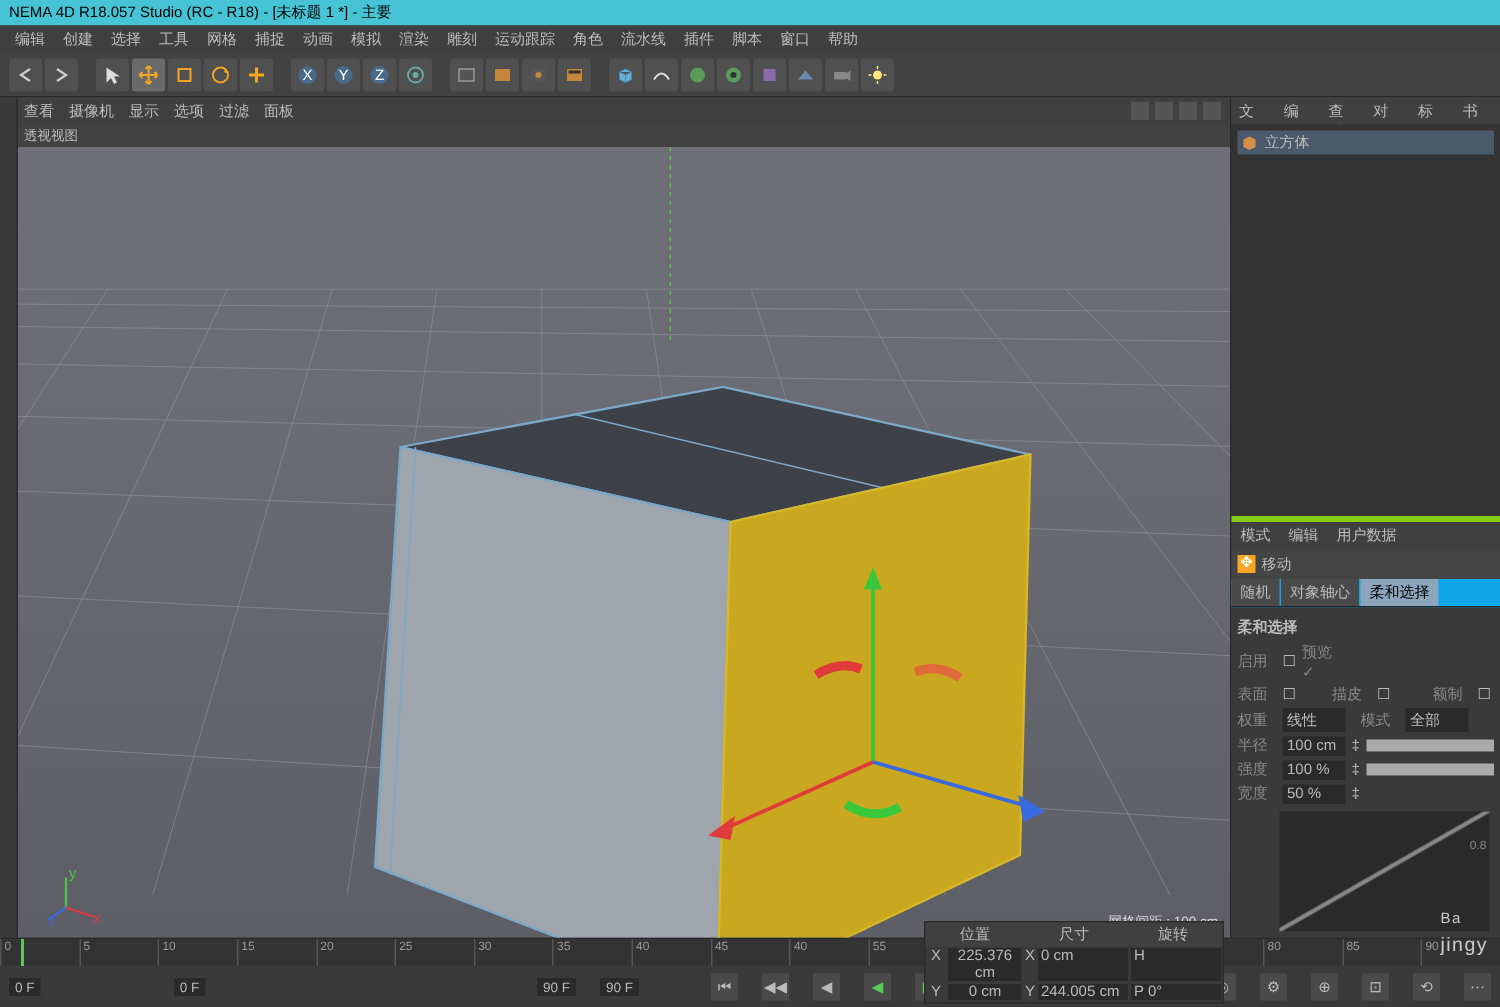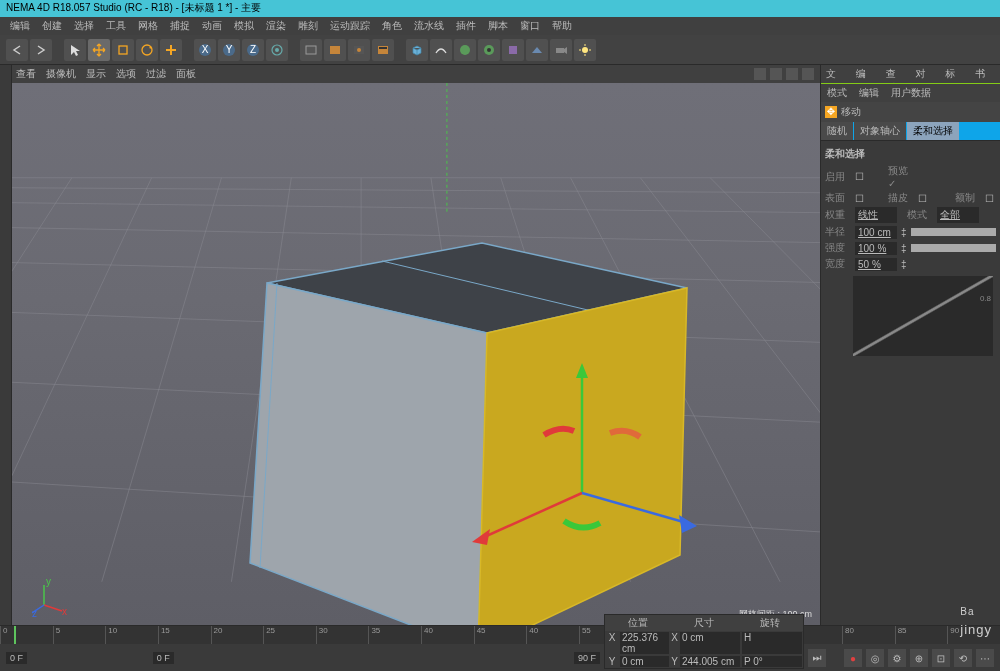--- a/index.html
+++ b/index.html
@@ -33,50 +33,50 @@
 .axis-small { position: absolute; left: 20px; bottom: 8px; }
 .vp-status { position: absolute; right: 8px; bottom: 4px; color: #ddd; font-size: 9px; }
 
 .right-col { width: 180px; background: #3a3a3a; border-left: 1px solid #2a2a2a; display: flex; flex-direction: column; }
 .rc-tabs { height: 18px; background: #404040; display: flex; font-size: 9px; }
 .rc-tabs span { padding: 2px 5px; }
 .obj-tree { height: 340px; background: #333; padding: 4px; }
 .tree-item { display: flex; align-items: center; gap: 4px; padding: 1px 2px; background: #4a5a6a; }
 .tree-icon { width: 12px; height: 12px; }
 
-.attr-panel { flex: 1; background: #3a3a3a; border-top: 1px solid #84cc16; }
+.attr-panel { flex: 1; background: #3a3a3a; border-top: 4px solid #84cc16; }
 .attr-tabs { display: flex; background: #404040; font-size: 9px; }
 .attr-tabs span { padding: 2px 6px; }
 .attr-head { padding: 3px 4px; background: #444; display: flex; align-items: center; gap: 4px; }
 .plus { width: 12px; height: 12px; background: #f5a623; color: #fff; text-align: center; line-height: 12px; }
 .attr-subtabs { display: flex; background: #0ea5e9; font-size: 9px; border-bottom: 1px solid #2a2a2a; }
 .attr-subtabs span { padding: 2px 6px; background: #4a4a4a; margin-right: 1px; }
 .attr-subtabs span.sel { background: #8ca4bc; color: #000; }
 .attr-body { padding: 4px; font-size: 9px; }
 .attr-row { display: flex; align-items: center; padding: 1px 0; gap: 4px; }
 .attr-row label { width: 26px; color: #888; }
-.attr-val { background: #2a2a2a; padding: 1px 3px; min-width: 42px; display: inline-block; text-decoration: underline; }
+.attr-val { background: #2a2a2a; padding: 1px 3px; min-width: 42px; display: inline-block; }
 .attr-bar { flex: 1; height: 8px; background: #aaa; }
 .attr-graph { width: 140px; height: 80px; background: #2a2a2a; margin: 4px 0 0 28px; position: relative; }
 .attr-graph::after { content:""; position:absolute; inset:0; background: linear-gradient(to bottom right, transparent 48%, #888 49%, #888 50%, transparent 51%);}
 
 .timeline { height: 46px; background: #3a3a3a; border-top: 1px solid #2a2a2a; }
 .tl-ruler { height: 18px; background: #333; position: relative; display: flex; }
 .tl-tick { flex: 1; border-left: 1px solid #555; font-size: 8px; color: #999; padding-left: 2px; }
 .tl-mark { position: absolute; left: 14px; top: 0; width: 2px; height: 18px; background: #5ec45e; }
-.tl-controls { height: 28px; display: flex; align-items: center; padding: 0 6px; gap: 4px; }
+.tl-controls { height: 28px; display: flex; align-items: center; padding: 0 6px; gap: 16px; }
 .tl-field { background: #2a2a2a; padding: 1px 4px; font-size: 9px; }
 .tl-btn { width: 18px; height: 18px; background: #4a4a4a; display: flex; align-items: center; justify-content: center; }
 
-.coord-panel { position: absolute; right: 196px; bottom: 2px; width: 200px; background: #3a3a3a; border: 1px solid #2a2a2a; font-size: 9px; z-index: 5; }
+.coord-panel { position: absolute; right: 184px; bottom: 2px; width: 200px; background: #3a3a3a; border: 1px solid #2a2a2a; font-size: 9px; z-index: 5; }
 .coord-tabs { display: flex; background: #404040; }
 .coord-tabs span { flex: 1; text-align: center; padding: 1px; }
 .coord-row { display: flex; padding: 1px; gap: 2px; }
 .coord-row span:first-child { width: 12px; text-align: center; }
-.coord-val { background: #2a2a2a; padding: 0 2px; flex: 1; }
+.coord-val { background: #2a2a2a; padding: 0 2px; flex: 1; text-align: center; }
 .coord-val2 { background: #2a2a2a; padding: 0 2px; width: 60px; }
 
 .watermark { position: absolute; right: 8px; bottom: 34px; font-size: 28px; font-weight: normal; color: rgba(255,255,255,0.75); letter-spacing: 1px; z-index: 10; }
 .watermark small { font-size: 13px; display: block; text-align: right; }
 </style>
 </head>
 <body>
 
 <div class="titlebar">NEMA 4D R18.057 Studio (RC - R18) - [未标题 1 *] - 主要</div>
 
@@ -243,20 +243,21 @@
       <span>选项</span>
       <span>过滤</span>
       <span>面板</span>
       <div class="vp-icons">
         <span></span>
         <span></span>
         <span></span>
         <span></span>
       </div>
     </div>
+    <div class="vp-label">透视视图</div>
 
     <div class="viewport">
       <svg class="grid-floor" viewBox="0 0 810 500" preserveAspectRatio="none">
 
         <g stroke="#8a8a92" stroke-width="0.5">
           <line x1="0" y1="95" x2="810" y2="95"></line>
           <line x1="0" y1="105" x2="810" y2="110"></line>
           <line x1="0" y1="120" x2="810" y2="130"></line>
           <line x1="0" y1="145" x2="810" y2="160"></line>
           <line x1="0" y1="180" x2="810" y2="200"></line>
@@ -320,20 +321,28 @@
 
   <div class="right-col">
     <div class="rc-tabs">
       <span>文件</span>
       <span>编辑</span>
       <span>查看</span>
       <span>对象</span>
       <span>标签</span>
       <span>书签</span>
     </div>
+    <div class="obj-tree">
+      <div class="tree-item">
+        <svg class="tree-icon" width="12" height="12">
+            <path d="M2 4 L6 2 L10 4 L10 9 L6 11 L2 9 Z" fill="#d89048"></path>
+          </svg>
+        <span>立方体</span>
+      </div>
+    </div>
 
     <div class="attr-panel">
       <div class="attr-tabs">
         <span>模式</span>
         <span>编辑</span>
         <span>用户数据</span>
       </div>
       <div class="attr-head">
         <div class="plus">✥</div>
         <span>移动</span>
@@ -341,21 +350,21 @@
       <div class="attr-subtabs">
         <span>随机</span>
         <span>对象轴心</span>
         <span class="sel">柔和选择</span>
       </div>
       <div class="attr-body">
         <div style="font-weight:bold;padding:2px 0">柔和选择</div>
         <div class="attr-row">
             <label>启用</label>
             <span>☐</span>
-            <label style="margin-left:20px">预览 ✓</label>
+            <label style="">预览 ✓</label>
           </div>
         <div class="attr-row">
             <label>表面</label>
             <span>☐</span>
             <label style="margin-left:20px">描皮</label>
             <span>☐</span>
             <label style="margin-left:24px">额制</label>
             <span>☐</span>
           </div>
         <div class="attr-row">

